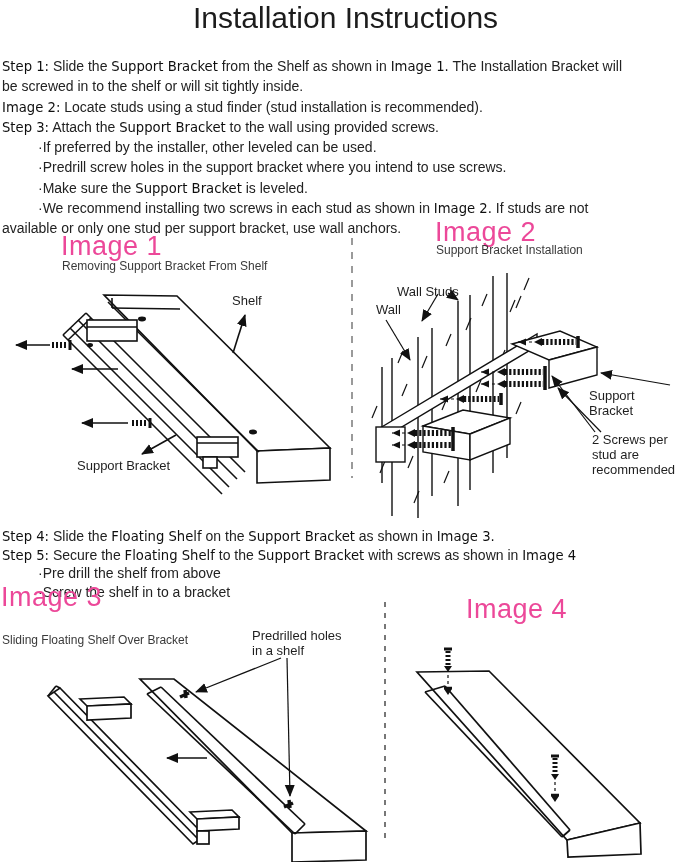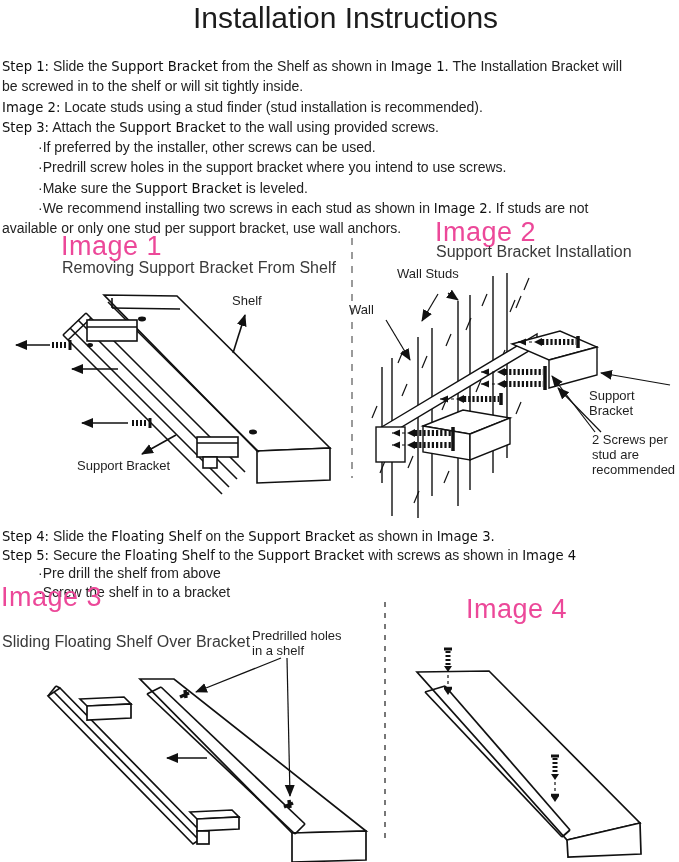--- a/index.html
+++ b/index.html
@@ -8,42 +8,42 @@
   .page-title{position:absolute;left:0;top:1px;width:679px;text-align:center;
       font-size:30px;font-weight:400;color:#1c1c1c;letter-spacing:0px;padding-left:6px;}
   .instr{position:absolute;left:2px;}
   .instr .line{white-space:pre;}
   #instr-top .line{height:20.3px;line-height:20.3px;}
   #instr-bottom .line{height:18.6px;line-height:18.6px;}
   .instr .line.indent{padding-left:36px;}
   .body-seg{font-size:14px;color:#222;}
   .kw{font-family:"DejaVu Sans",sans-serif;font-size:13.2px;color:#0f0f0f;}
   .fig-title{position:absolute;font-size:27px;font-weight:400;color:#ec4899;letter-spacing:0.5px;}
-  .fig-sub{position:absolute;font-size:16px;color:#3a3a3a;}
+  .fig-sub{position:absolute;font-size:12px;color:#3a3a3a;}
   .dlabel{position:absolute;font-size:13px;color:#1f1f1f;line-height:14.8px;}
   .divider{position:absolute;width:2px;}
   .d1{left:351px;top:238px;height:240px;
       background:repeating-linear-gradient(180deg,#9a9a9a 0 7px,transparent 7px 14px);}
   .d2{left:384px;top:602px;height:238px;width:1.6px;
       background:repeating-linear-gradient(180deg,#777 0 5px,transparent 5px 11px);}
   svg.diagram{position:absolute;}
 </style>
 </head>
 <body>
 
 <div class="page">
 
   <div class="page-title">Installation Instructions</div>
 
   <div class="instr" id="instr-top" style="top:56px;">
       <div class="line"><span class="kw">Step 1:</span><span class="body-seg"> Slide the </span><span class="kw">Support Bracket</span><span class="body-seg"> from the Shelf as shown in </span><span class="kw">Image 1.</span><span class="body-seg"> The Installation Bracket will</span></div>
       <div class="line"><span class="body-seg">be screwed in to the shelf or will sit tightly inside.</span></div>
       <div class="line"><span class="kw">Image 2:</span><span class="body-seg"> Locate studs using a stud finder (stud installation is recommended).</span></div>
       <div class="line"><span class="kw">Step 3:</span><span class="body-seg"> Attach the </span><span class="kw">Support Bracket</span><span class="body-seg"> to the wall using provided screws.</span></div>
-      <div class="line indent"><span class="body-seg">·If preferred by the installer, other screws can be used.</span></div>
+      <div class="line indent"><span class="body-seg">·If preferred by the installer, other leveled can be used.</span></div>
       <div class="line indent"><span class="body-seg">·Predrill screw holes in the support bracket where you intend to use screws.</span></div>
       <div class="line indent"><span class="body-seg">·Make sure the </span><span class="kw">Support Bracket</span><span class="body-seg"> is leveled.</span></div>
       <div class="line indent"><span class="body-seg">·We recommend installing two screws in each stud as shown in </span><span class="kw">Image 2.</span><span class="body-seg"> If studs are not</span></div>
       <div class="line"><span class="body-seg">available or only one stud per support bracket, use wall anchors.</span></div>
     </div>
 
   <div class="fig-title" style="left:61px;top:231px;">Image 1</div>
   <div class="fig-sub" style="left:62px;top:259px;">Removing Support Bracket From Shelf</div>
 
   <div class="fig-title" style="left:435px;top:217px;">Image 2</div>
@@ -202,22 +202,22 @@
       <g stroke-width="1.2">
         <line x1="80" y1="26" x2="64" y2="53" marker-end="url(#ah2)"></line>
         <line x1="90" y1="25" x2="100" y2="32" marker-end="url(#ah2)"></line>
         <line x1="28" y1="52" x2="52" y2="92" marker-end="url(#ah2)"></line>
         <line x1="312" y1="117" x2="243" y2="105" marker-end="url(#ah2)"></line>
         <line x1="237" y1="164" x2="194" y2="108" marker-end="url(#ah2)"></line>
         <line x1="243" y1="164" x2="200" y2="120" marker-end="url(#ah2)"></line>
       </g>
     </g>
   </svg>
-  <div class="dlabel" style="left:397px;top:267px;text-align:right;">Wall Studs</div>
-  <div class="dlabel" style="left:349px;top:303px;">Wall</div>
+  <div class="dlabel" style="left:397px;top:285px;text-align:right;">Wall Studs</div>
+  <div class="dlabel" style="left:376px;top:303px;">Wall</div>
   <div class="dlabel" style="left:589px;top:389px;">Support Bracket</div>
   <div class="dlabel" style="left:592px;top:433px;">
     <div>2 Screws per</div>
     <div>stud are</div>
     <div>recommended</div>
   </div>
 
   <div class="instr" id="instr-bottom" style="top:527px;">
       <div class="line"><span class="kw">Step 4:</span><span class="body-seg"> Slide the </span><span class="kw">Floating Shelf</span><span class="body-seg"> on the </span><span class="kw">Support Bracket</span><span class="body-seg"> as shown in </span><span class="kw">Image 3.</span></div>
       <div class="line"><span class="kw">Step 5:</span><span class="body-seg"> Secure the </span><span class="kw">Floating Shelf</span><span class="body-seg"> to the </span><span class="kw">Support Bracket</span><span class="body-seg"> with screws as shown in </span><span class="kw">Image 4</span></div>

